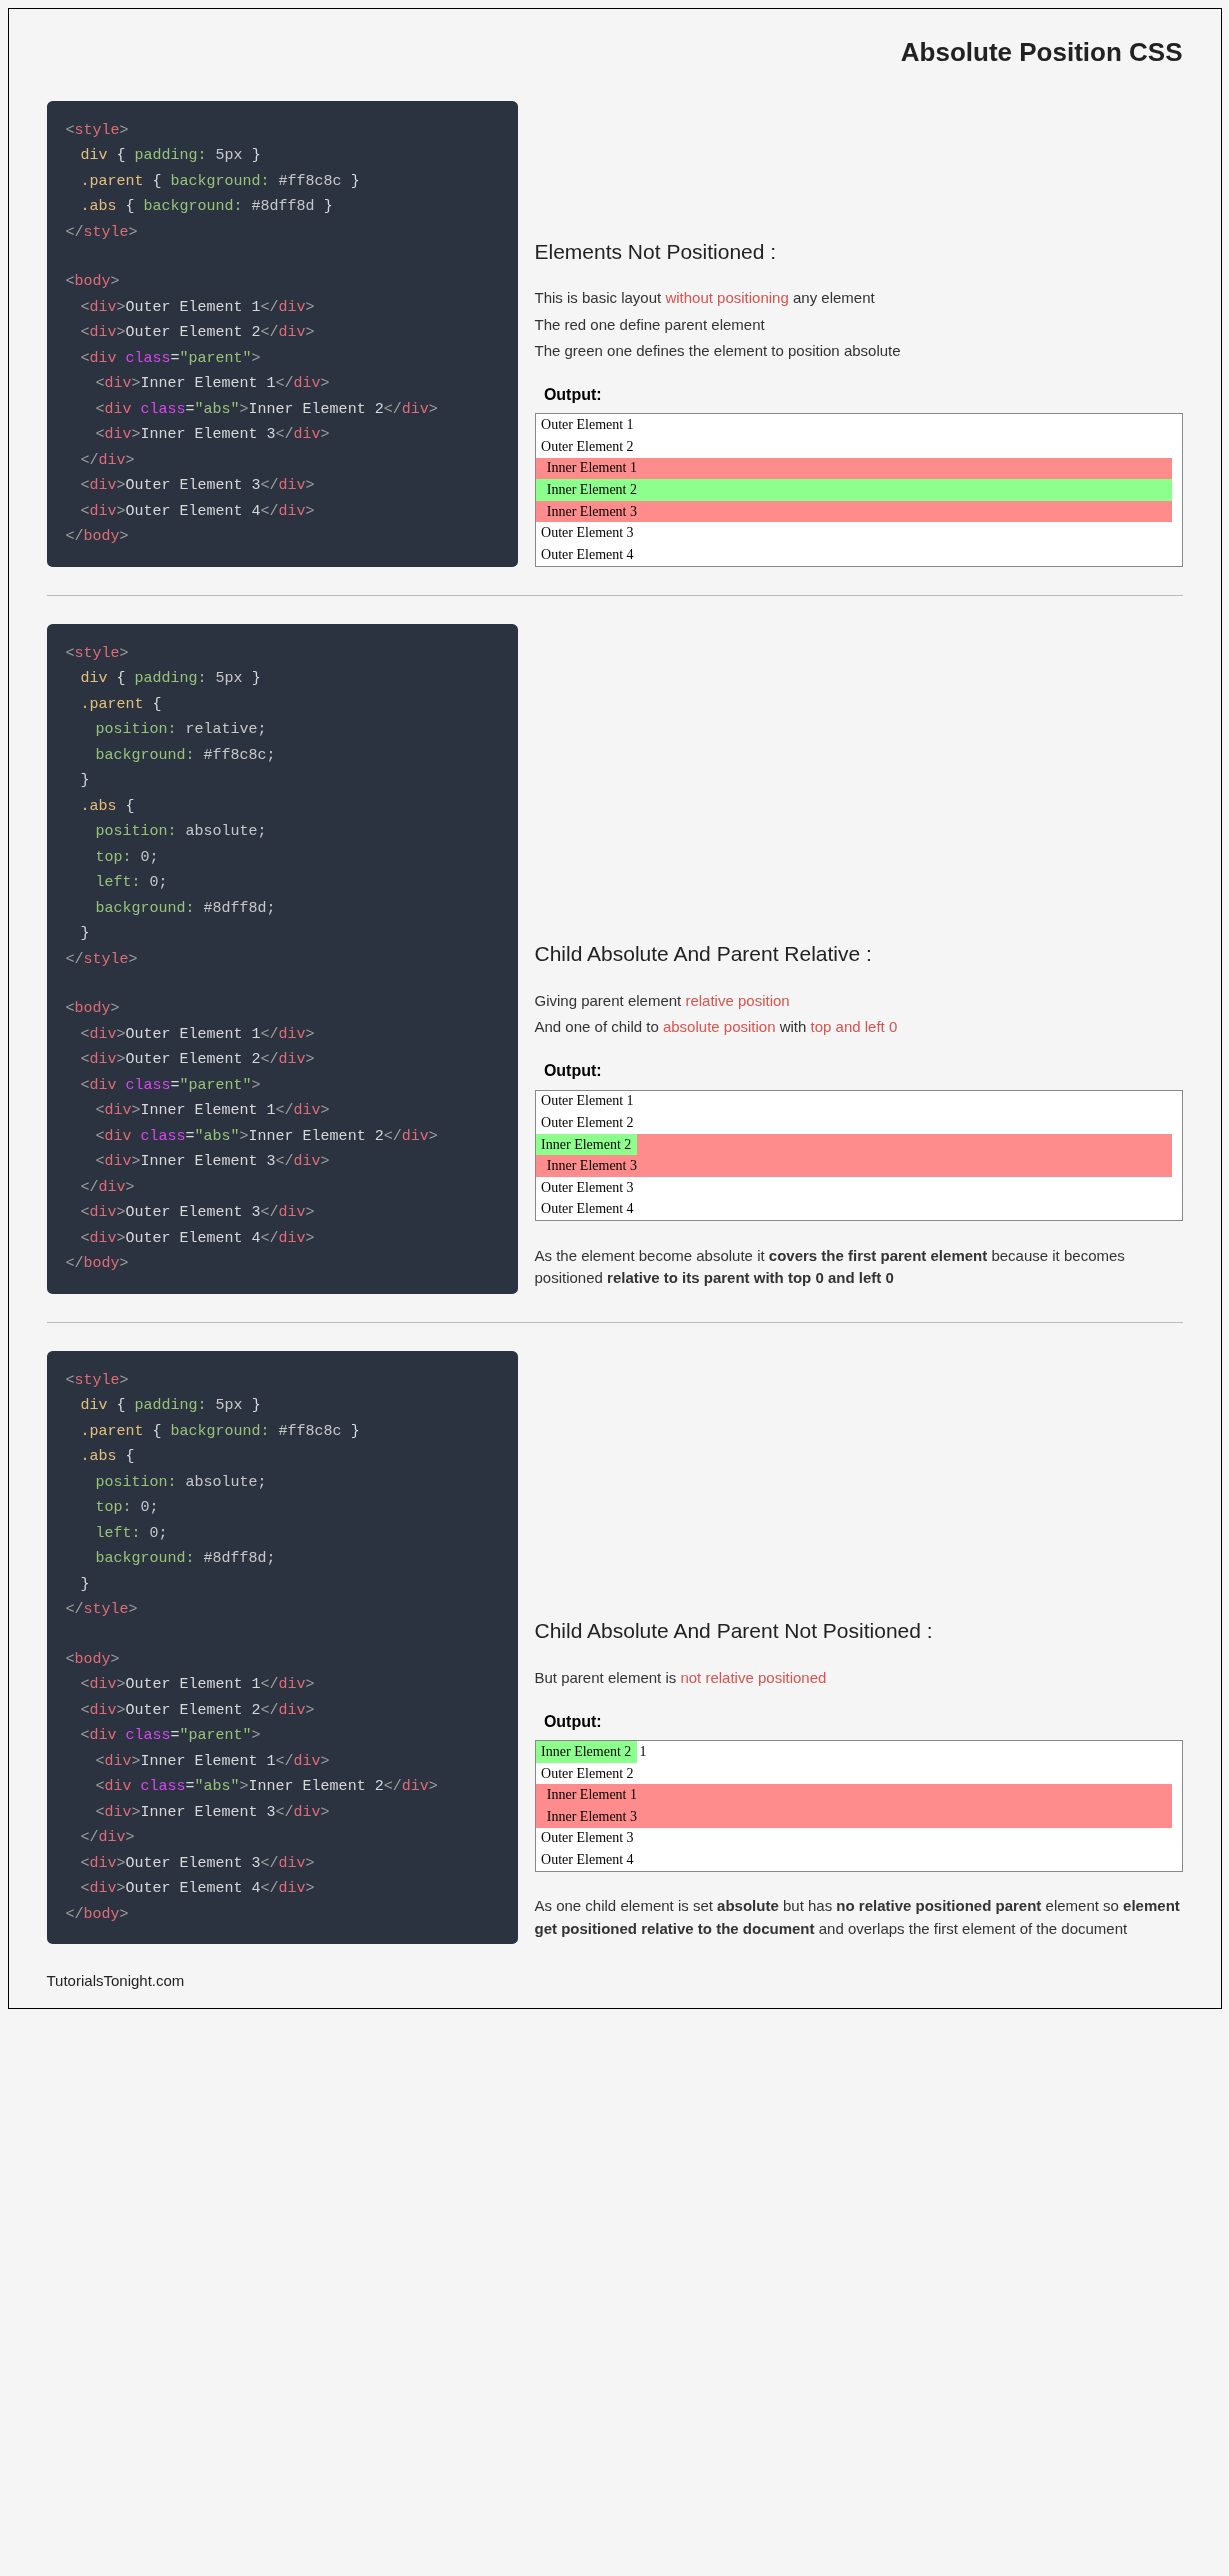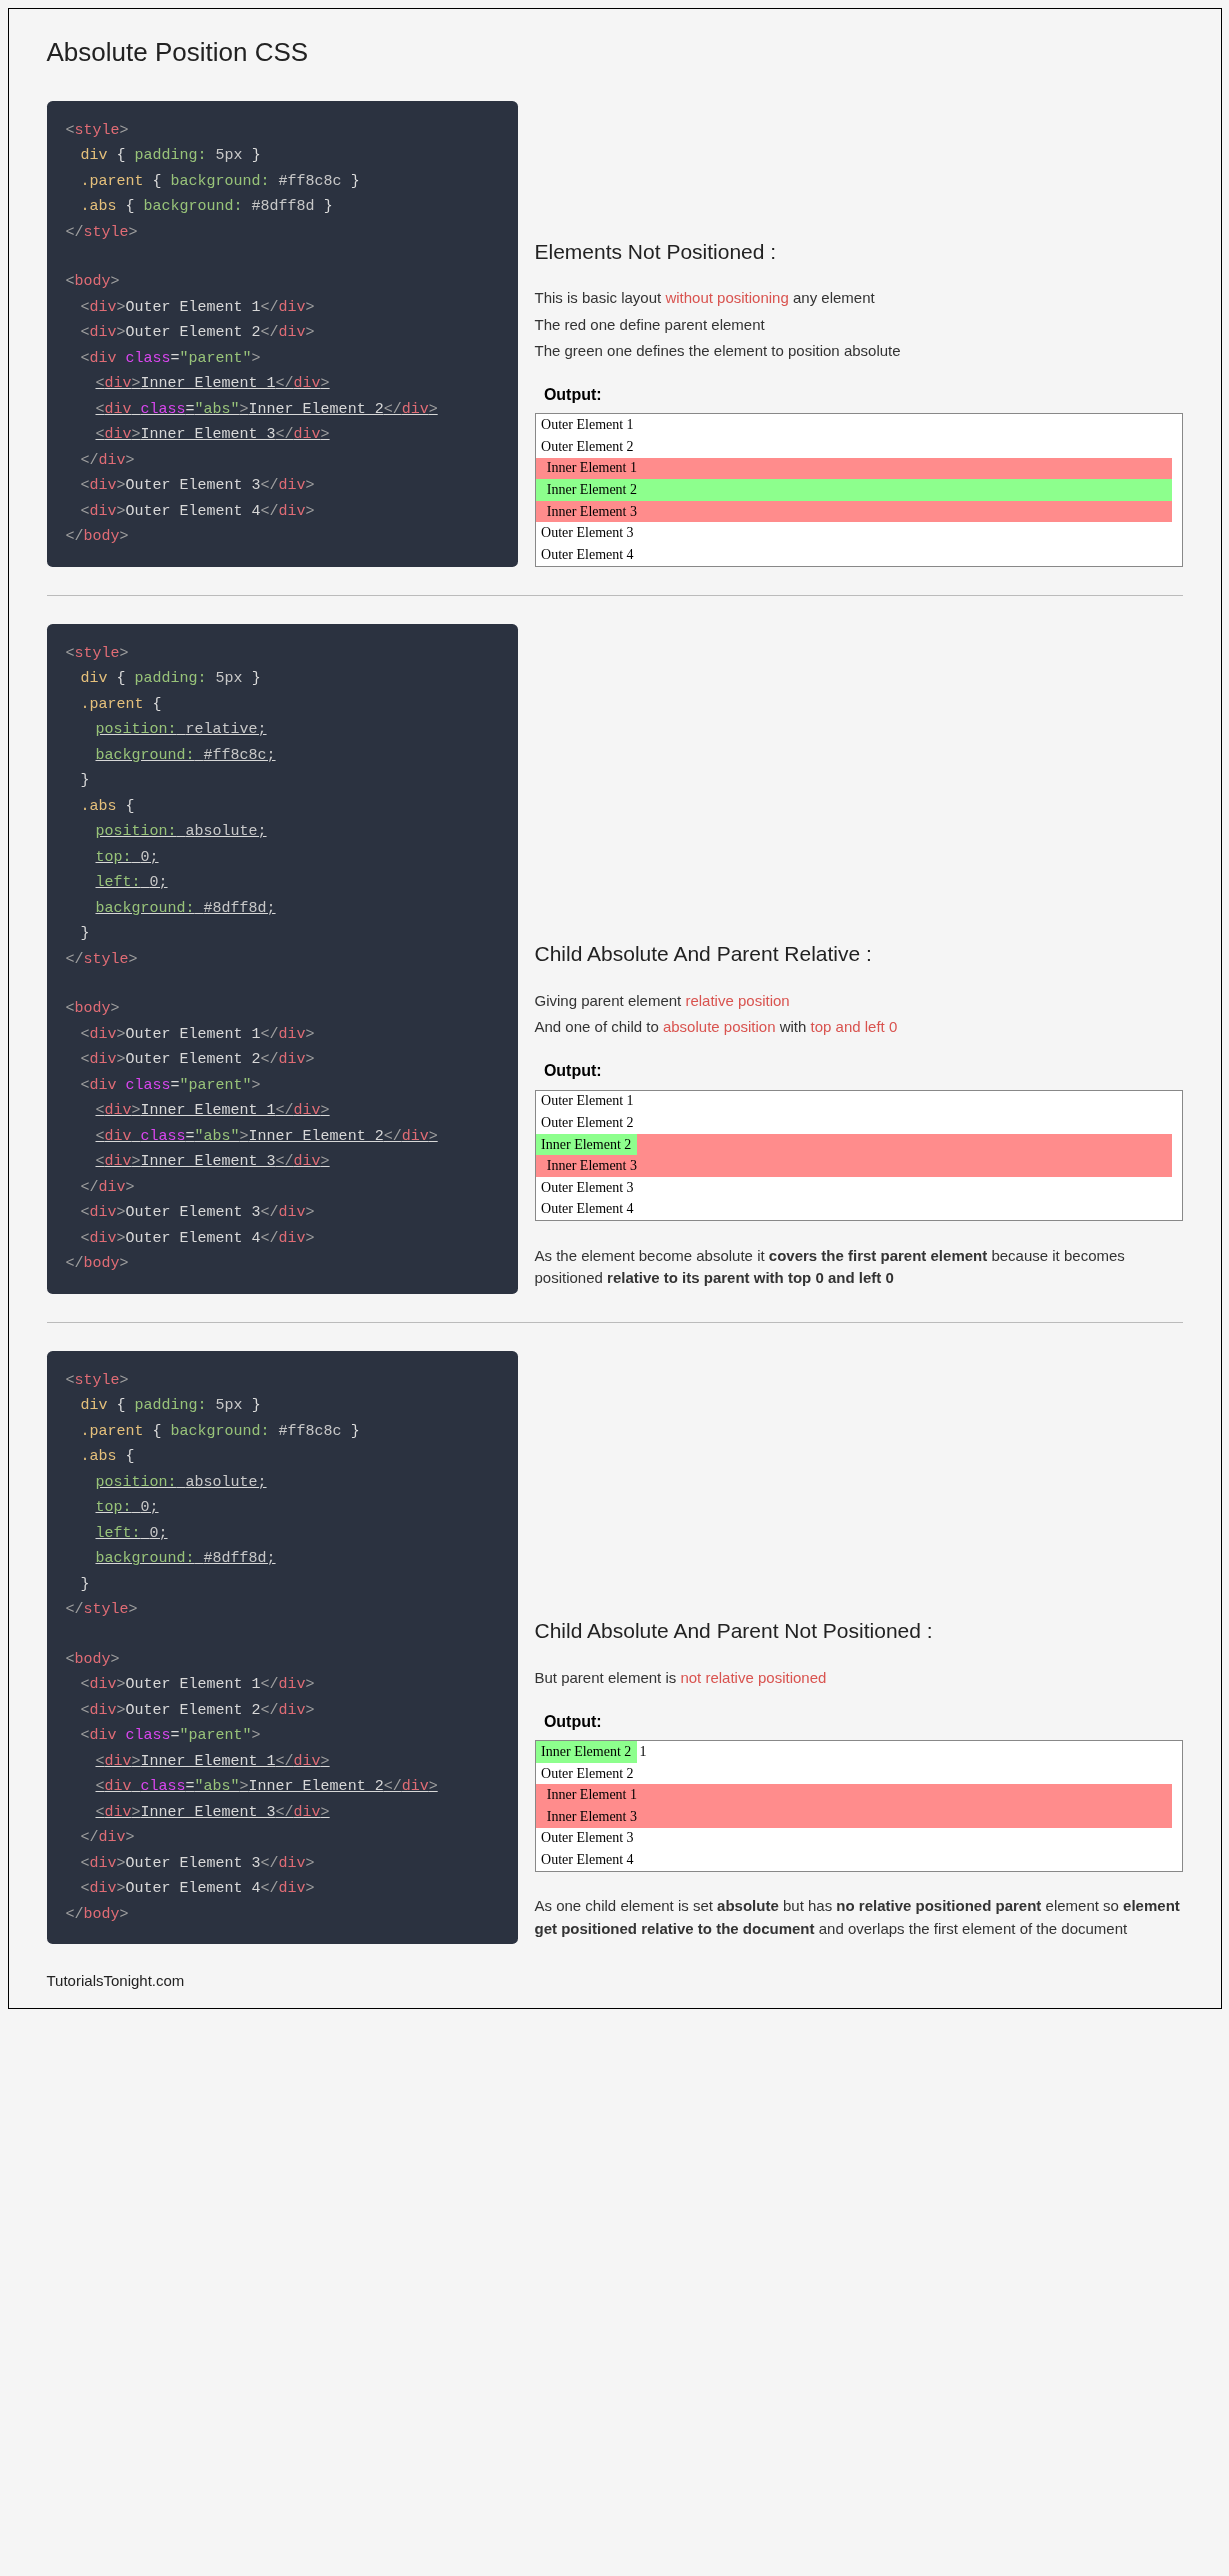--- a/index.html
+++ b/index.html
@@ -9,23 +9,23 @@
     padding: 7.5px;
   }
   .page {
     background: #f5f5f5;
     border: 1.9px solid #000;
     padding: 28px 38px 19px 38px;
     max-width: 1230px;
     margin: 0 auto;
   }
   .page-title {
-    text-align: left;
+    text-align: right;
     font-size: 26px;
-    font-weight: normal;
+    font-weight: bold;
     margin-bottom: 33px;
     color: #222;
   }
   .section {
     display: flex;
     gap: 17px;
     margin-bottom: 28px;
     align-items: flex-end;
   }
   .code-block {
@@ -42,21 +42,21 @@
   .code-block .tag    { color: #e06c75; }
   .code-block .sel    { color: #e5c07b; }
   .code-block .brace  { color: #dcdcdc; }
   .code-block .prop   { color: #98c379; }
   .code-block .val    { color: #c8c8c8; }
   .code-block .attr   { color: #d946ef; }
   .code-block .str    { color: #98c379; }
   .code-block .txt    { color: #d8d8d8; }
   .code-block .ang    { color: #a0a0a0; }
   .ind1 { padding-left: 15px; display:block; }
-  .ind2 { padding-left: 30px; display:block;text-decoration:underline; }
+  .ind2 { padding-left: 30px; display:block; }
   .blank { height: 1.6em; }
 
   .explain { flex: 1; padding-top: 9.4px; }
   .explain h3 {
     font-size: 21px;
     font-weight: normal;
     color: #222;
     margin-bottom: 23.5px;
   }
   .explain p {

